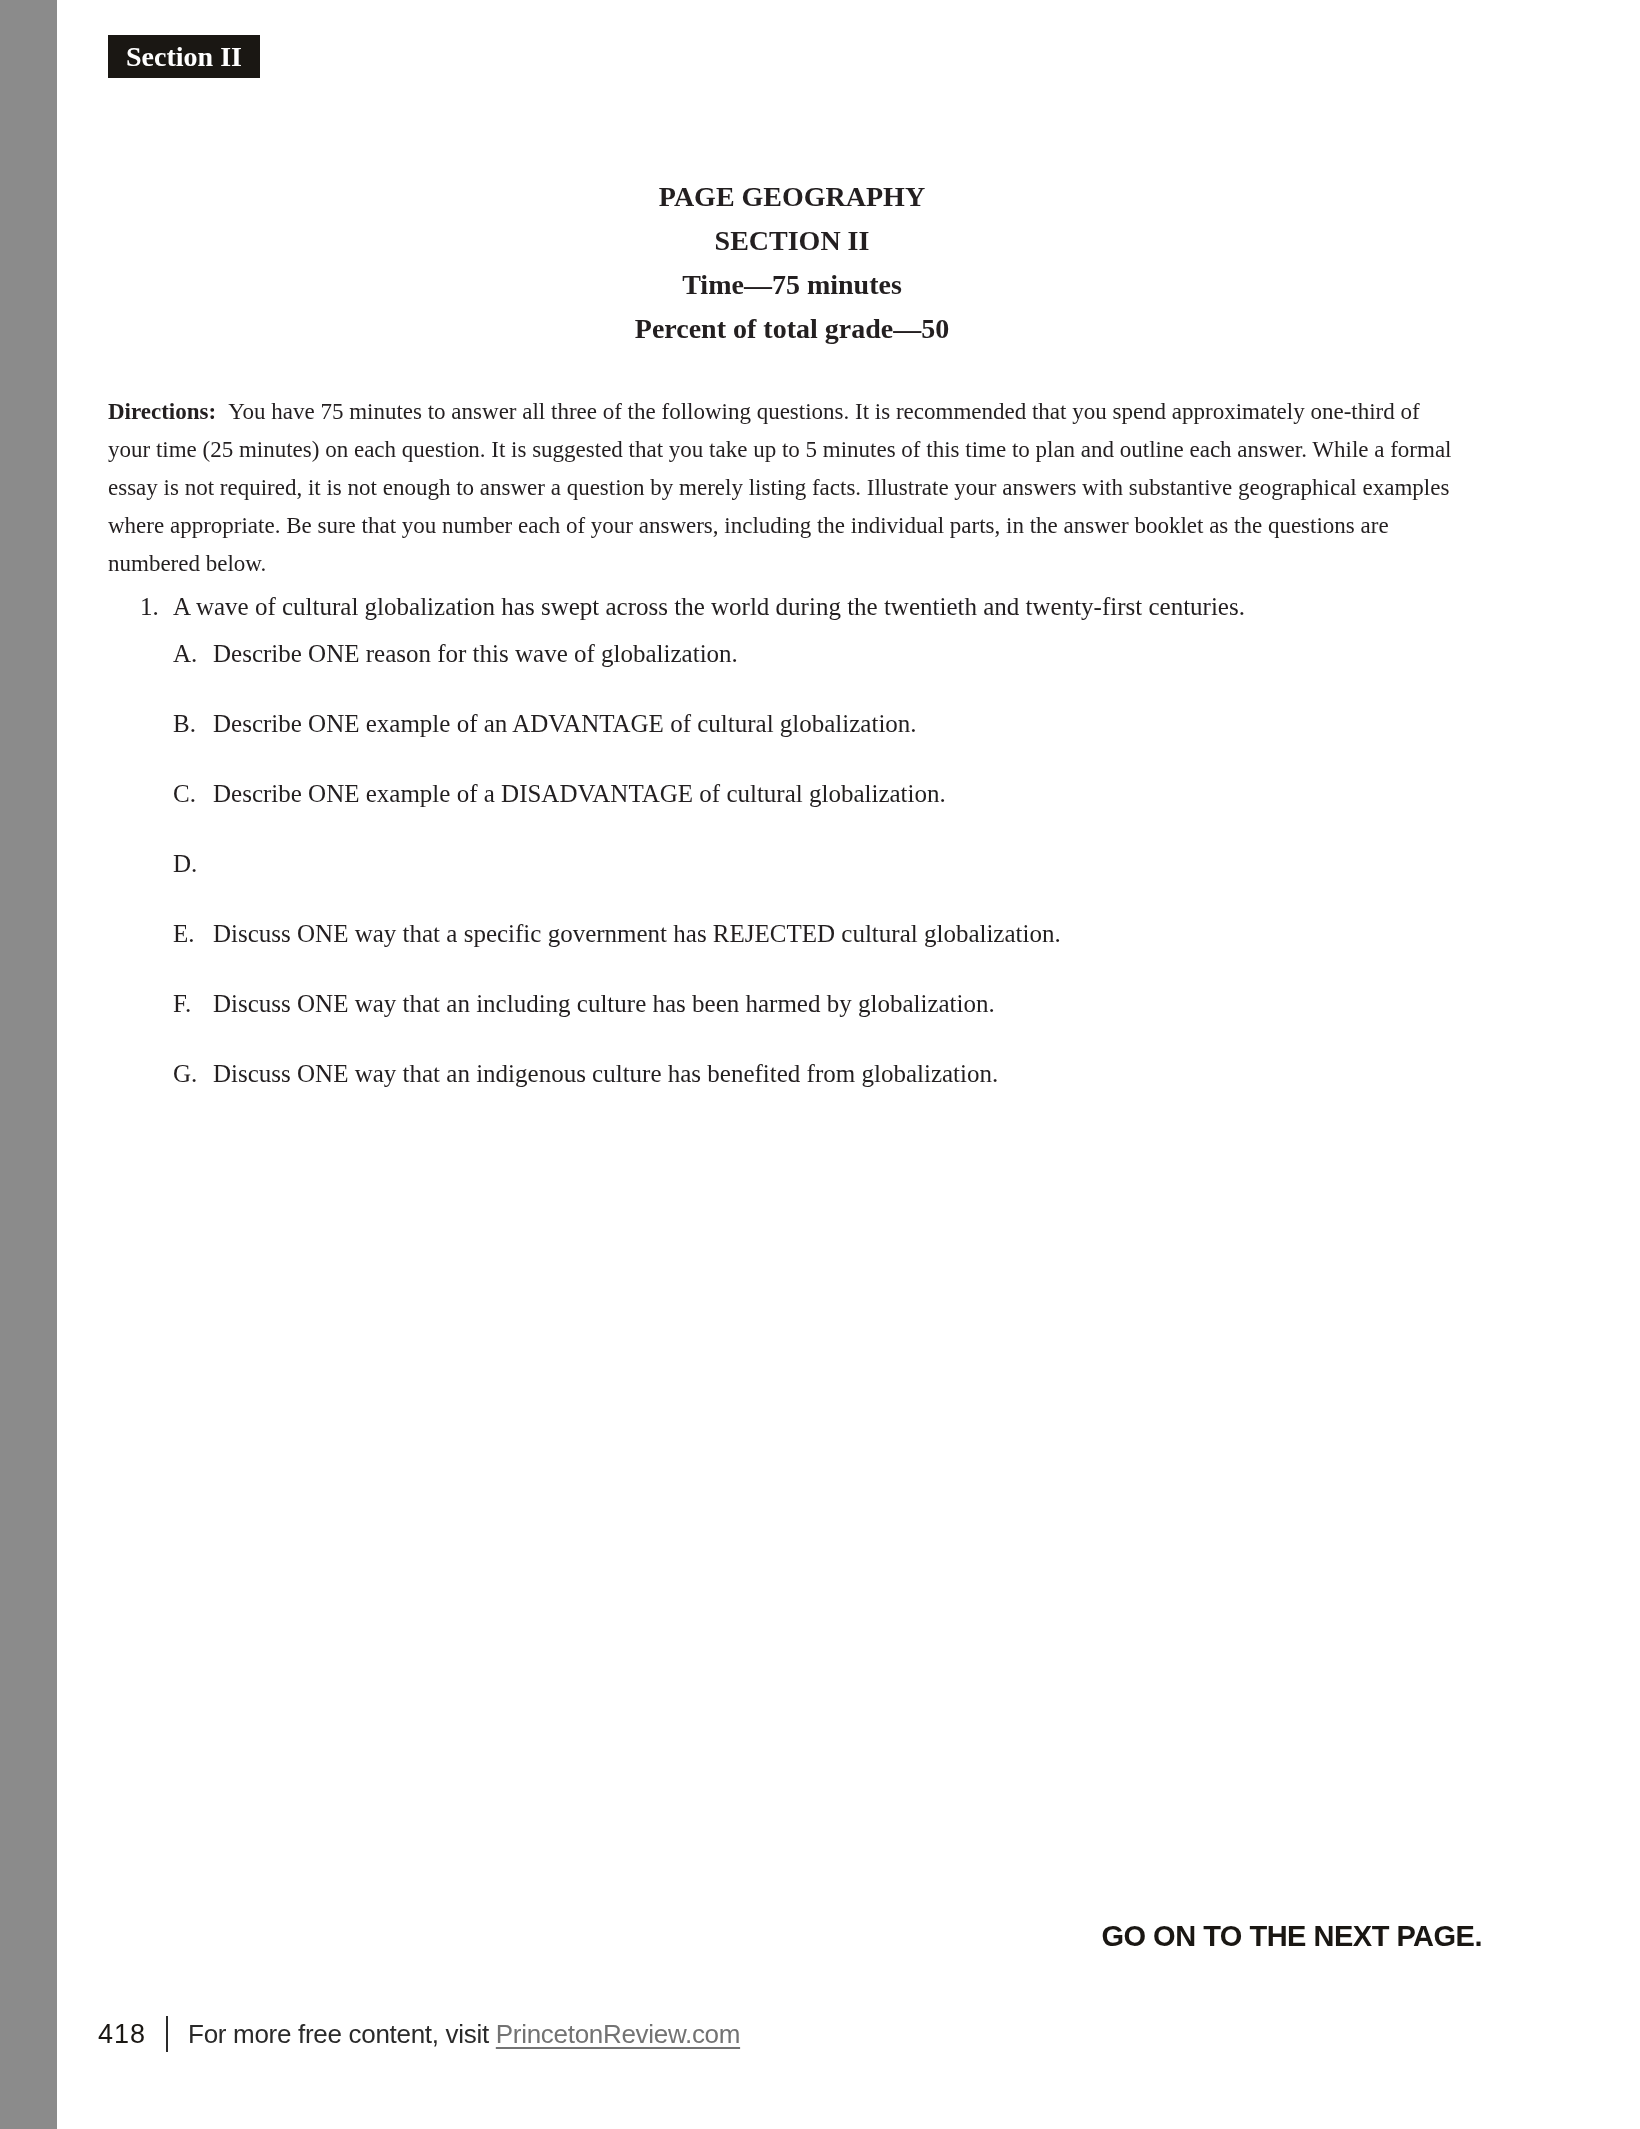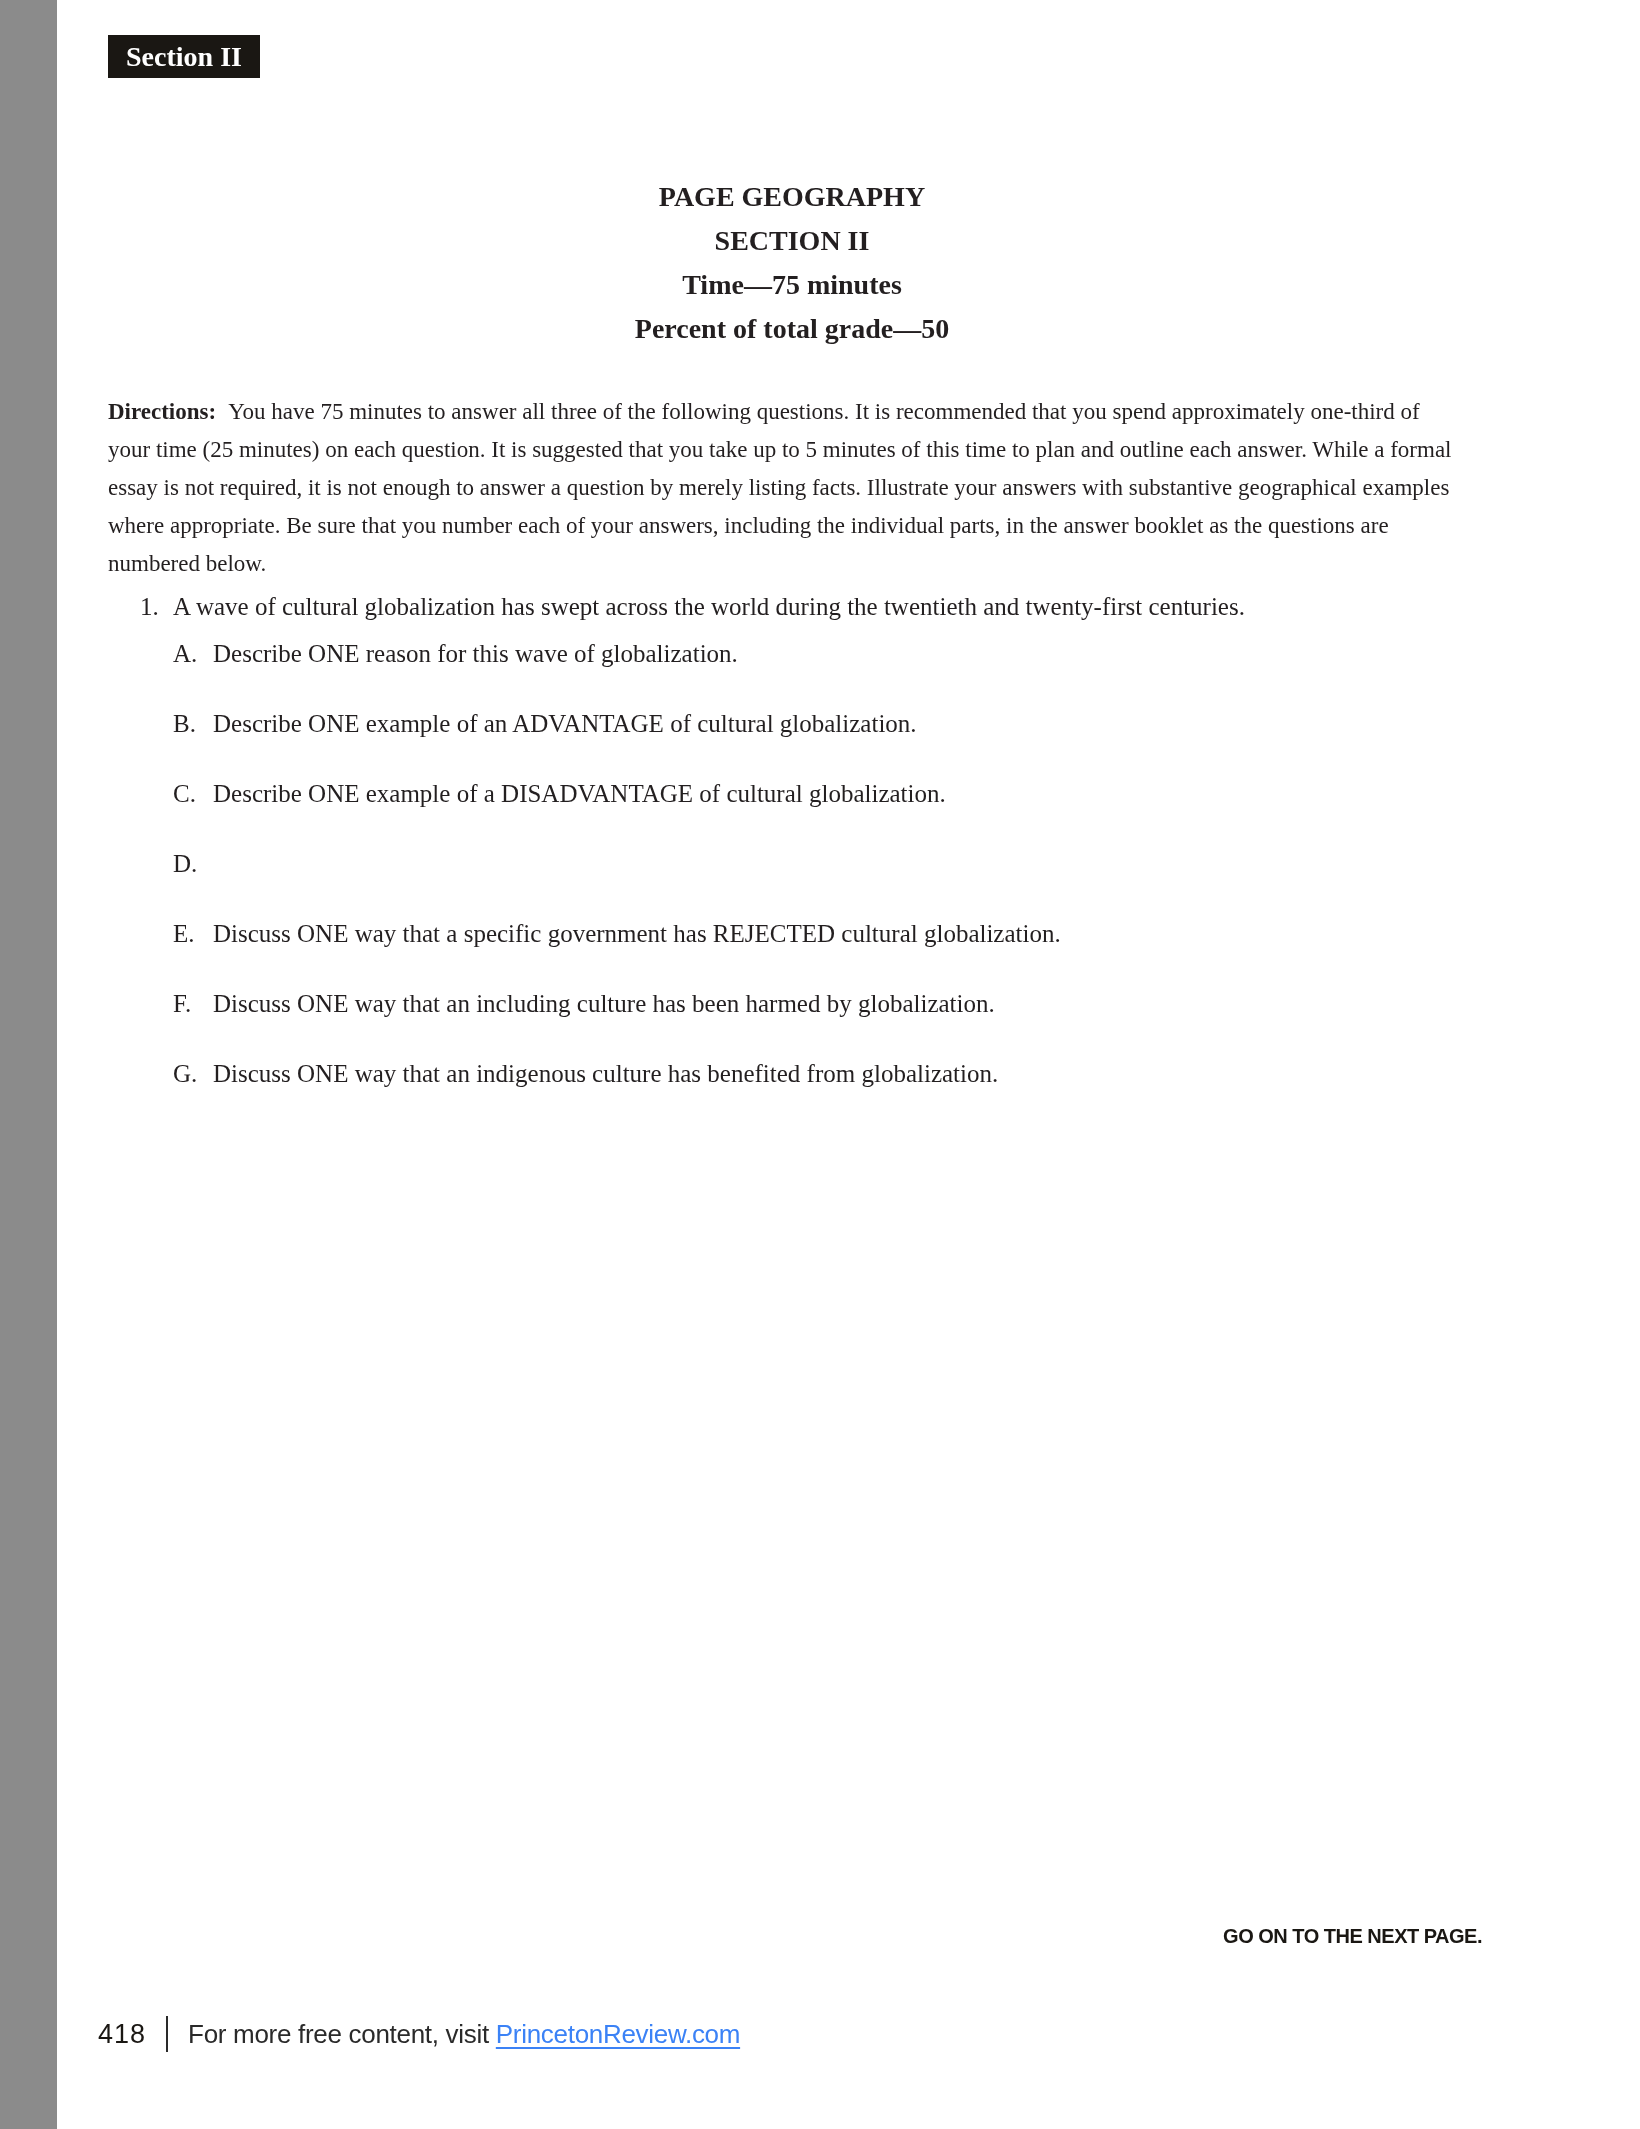--- a/index.html
+++ b/index.html
@@ -65,21 +65,21 @@
   .qnum { width: 33px; flex: 0 0 33px; }
   .parts { margin-left: 33px; margin-top: 17px; }
   .part { display: flex; margin-top: 40px; }
   .part:first-child { margin-top: 0; }
   .plabel { width: 40px; flex: 0 0 40px; }
   .go-on {
     position: absolute;
     right: 158px; top: 1922px;
     font-family: "Liberation Sans", sans-serif;
     font-weight: bold;
-    font-size: 20px;
+    font-size: 29px;
     line-height: 29px;
     letter-spacing: -0.5px;
     color: #1a1713;
   }
   .footer {
     position: absolute;
     left: 98px; top: 2012px;
     height: 44px;
     display: flex;
     align-items: center;
@@ -94,21 +94,21 @@
     letter-spacing: 1px;
     color: #1a1713;
   }
   .footer .divider {
     width: 2px; height: 36px;
     background: #2a2a2a;
     margin: 0 20px;
   }
   .footer .note { white-space: pre; }
   .footer a.site-link {
-    color: #3b82f6;
+    color: #737373;
     text-decoration: underline;
     text-underline-offset: 4px;
   }
 </style>
 </head>
 <body>
 
 <div class="page">
 
   <div class="sidebar"></div>

